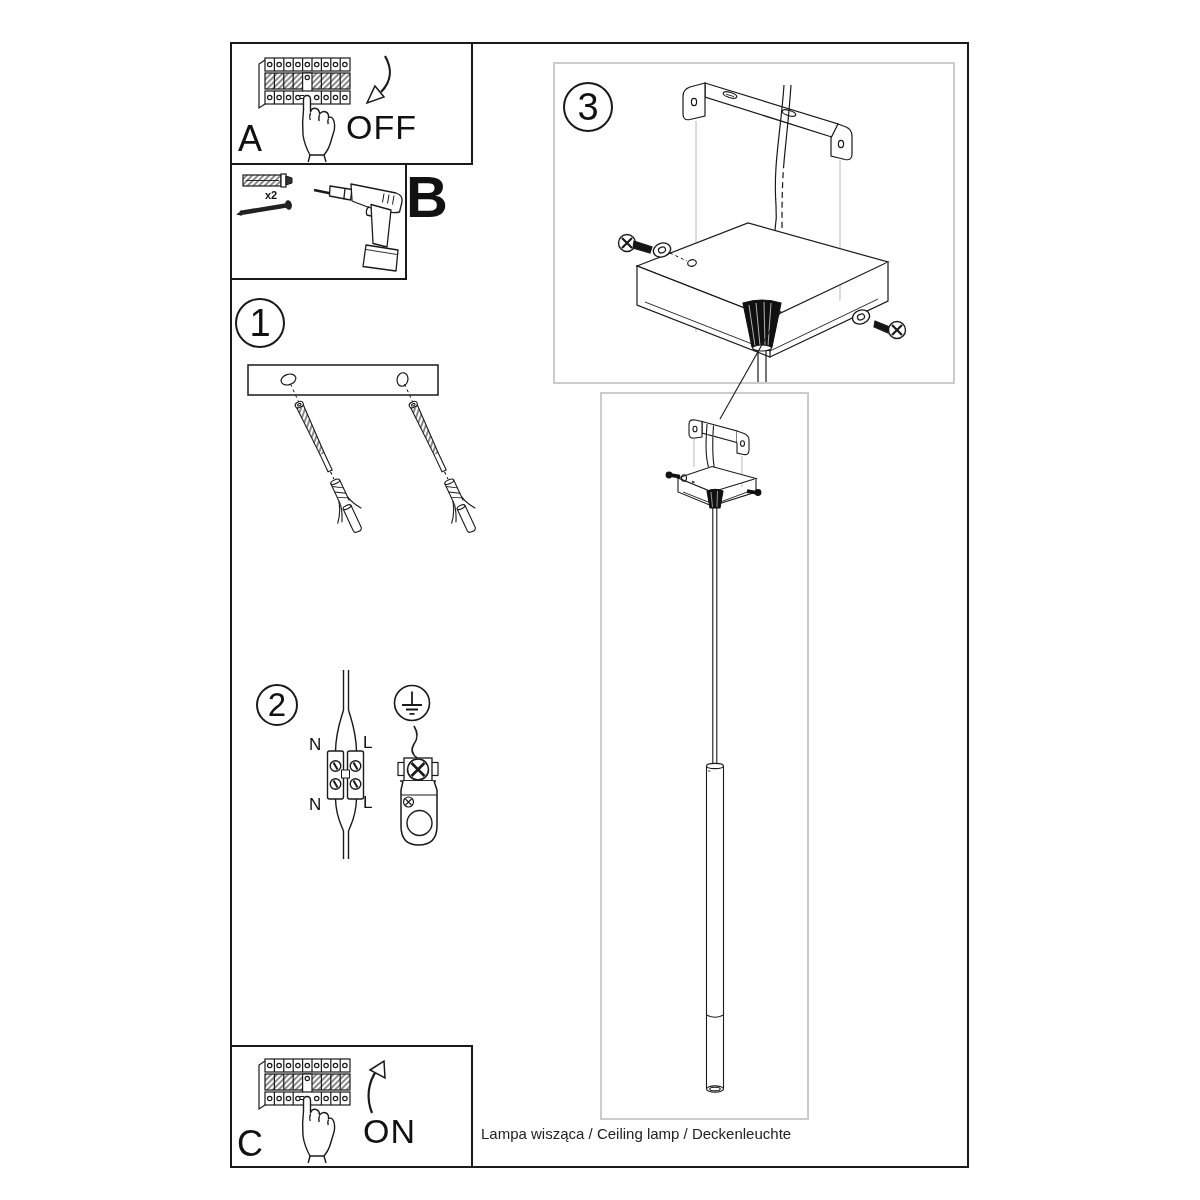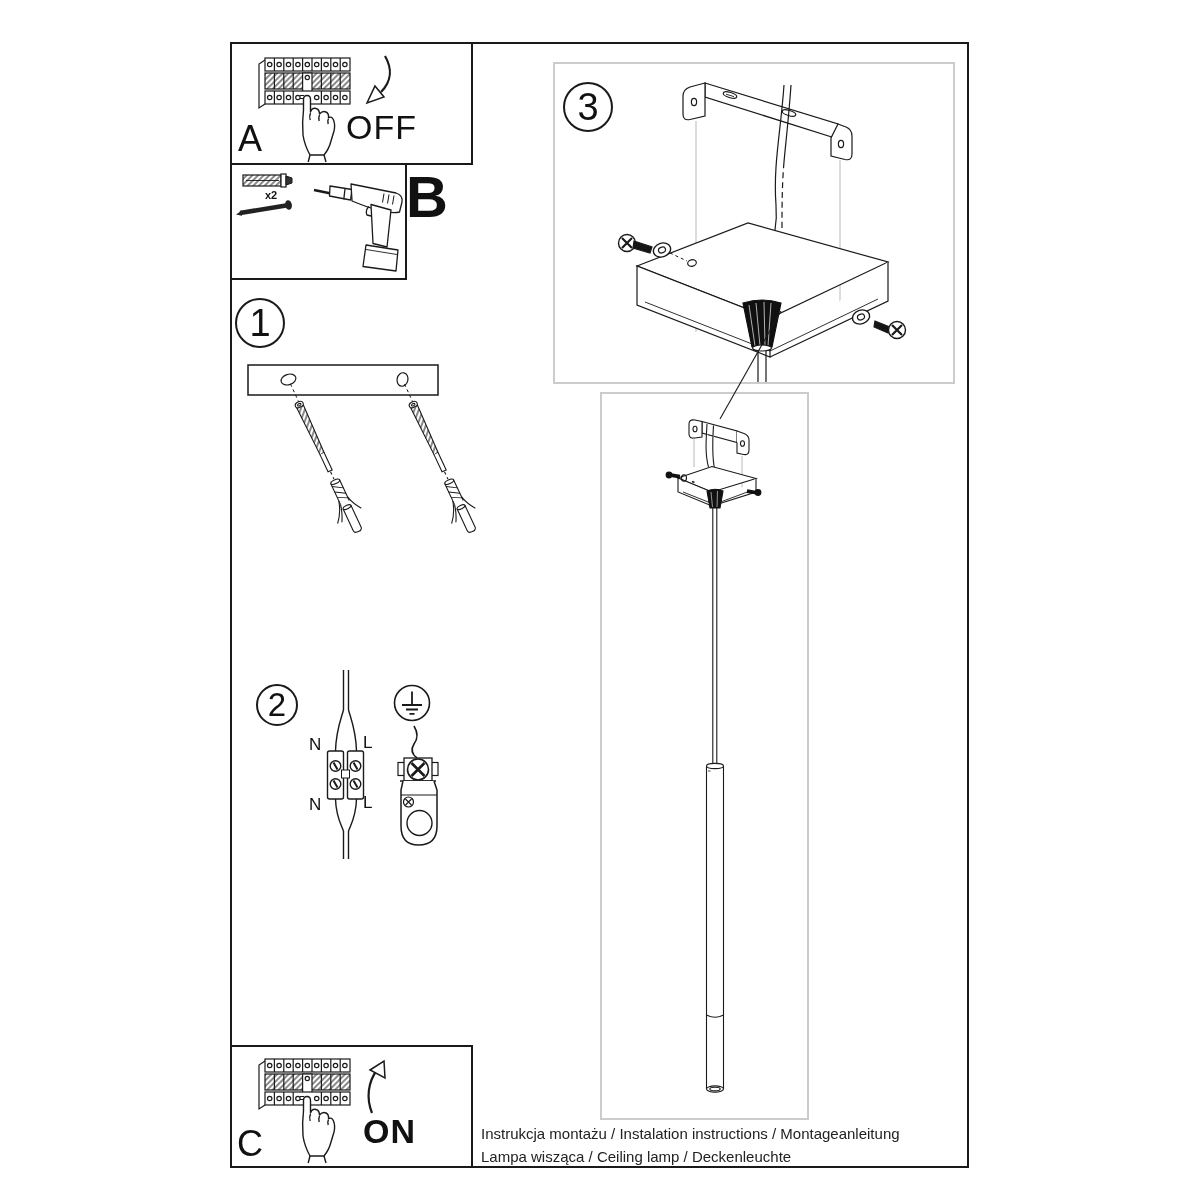--- a/index.html
+++ b/index.html
@@ -45,29 +45,28 @@
   </div>
   <div class="stepcircle" style="left:563px;top:82px;width:50px;height:50px;">
     <span style="font-size:38px">3</span>
   </div>
 
   <div class="txt letter" style="left:238px;top:121px;">A</div>
   <div class="txt action" style="left:346px;top:110px;">OFF</div>
   <div class="txt letter-big" style="left:406px;top:168px;">B</div>
   <div class="txt qty" style="left:265px;top:190px;font-weight:bold;">x2</div>
   <div class="txt letter" style="left:237px;top:1126px;">C</div>
-  <div class="txt action" style="left:363px;top:1114px;font-weight:bold;">ON</div>
+  <div class="txt action" style="left:363px;top:1114px;">ON</div>
 
   <div class="txt wirelbl" style="left:309px;top:736px;">N</div>
   <div class="txt wirelbl" style="left:363px;top:734px;">L</div>
   <div class="txt wirelbl" style="left:309px;top:796px;">N</div>
   <div class="txt wirelbl" style="left:363px;top:794px;">L</div>
 
   <div class="footer">
-    <div>Instrukcja montażu / Instalation instructions / Montageanleitung</div>
     <div>Lampa wisząca / Ceiling lamp / Deckenleuchte</div>
   </div>
 
   <svg class="art" viewBox="0 0 1200 1200">
     <defs>
       <pattern id="hatch" width="4" height="4" patternUnits="userSpaceOnUse" patternTransform="rotate(45)">
         <rect width="4" height="4" fill="#ffffff"></rect>
         <line x1="1" y1="0" x2="1" y2="4" stroke="#3a3a3a" stroke-width="1.2"></line>
       </pattern>
 

